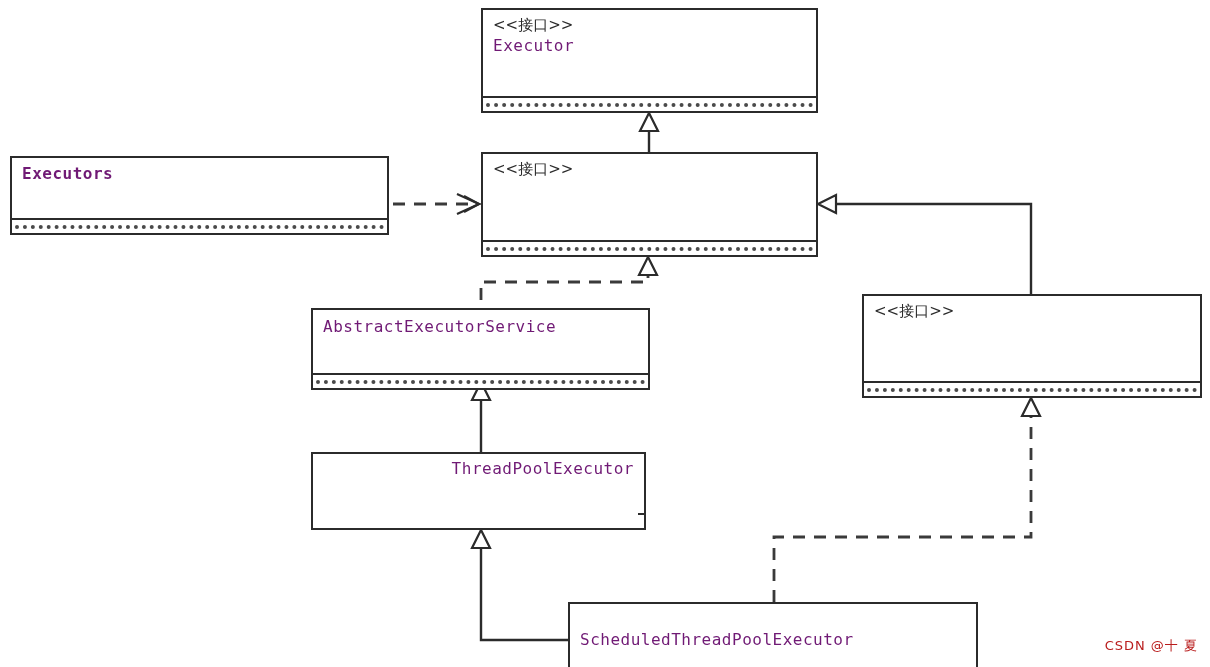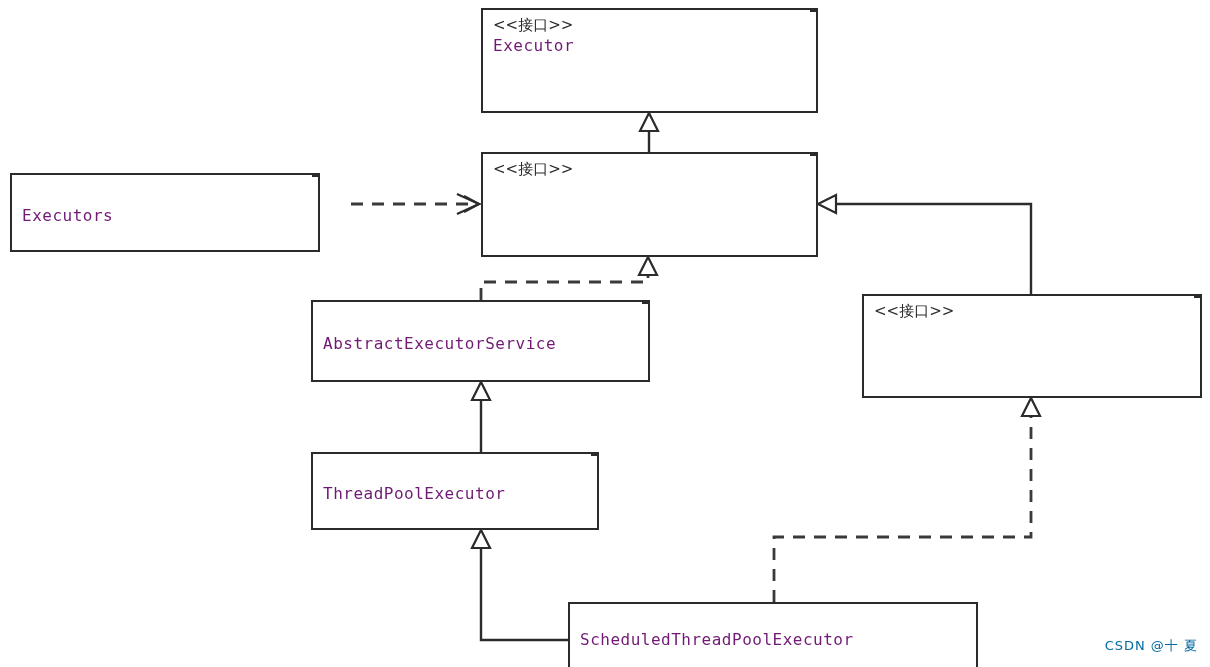--- a/index.html
+++ b/index.html
@@ -16,21 +16,21 @@
     font-family: "DejaVu Sans Mono", "Liberation Mono", monospace;
   }
 
   
   .uml-box {
     position: absolute;
     box-sizing: border-box;
     background: #ffffff;
     border: 2px solid #2b2b2b;
     display: flex;
-    flex-direction: row;
+    flex-direction: column;
     z-index: 5;
     gap: 35px;
   }
   .uml-body {
     flex: 1 1 auto;
     position: relative;
     padding: 6px 10px 0 10px;
     display: flex;
     flex-direction: column;
     justify-content: center;
@@ -103,21 +103,21 @@
     stroke-linecap: butt;
   }
 
   
   #watermark {
     position: absolute;
     right: 12px;
     bottom: 12px;
     font-family: "DejaVu Sans", "Liberation Sans", sans-serif;
     font-size: 13px;
-    color: #0369a1;
+    color: #b91c1c;
     letter-spacing: 1px;
     white-space: nowrap;
     z-index: 9;
   }
 </style>
 </head>
 <body>
 
 <div id="canvas">
 
@@ -170,57 +170,57 @@
   <div class="uml-box" style="left:481px; top:8px; width:337px; height:105px;">
     <div class="uml-body has-stereo">
       <div class="stereotype">&lt;&lt;接口&gt;&gt;</div>
       <div class="classname">Executor</div>
     </div>
     <div class="uml-compartment">
       <div class="dash-rule"></div>
     </div>
   </div>
 
-  <div class="uml-box" style="left:10px; top:173px; width:310px; height:79px;">
+  <div class="uml-box" style="left:10px; top:156px; width:379px; height:79px;font-weight:bold;">
     <div class="uml-body">
       <div class="classname">Executors</div>
     </div>
     <div class="uml-compartment">
       <div class="dash-rule"></div>
     </div>
   </div>
 
   <div class="uml-box" style="left:481px; top:152px; width:337px; height:105px;">
     <div class="uml-body has-stereo">
       <div class="stereotype">&lt;&lt;接口&gt;&gt;</div>
     </div>
     <div class="uml-compartment">
       <div class="dash-rule"></div>
     </div>
   </div>
 
-  <div class="uml-box" style="left:311px; top:300px; width:339px; height:82px;">
+  <div class="uml-box" style="left:311px; top:308px; width:339px; height:82px;">
     <div class="uml-body">
       <div class="classname">AbstractExecutorService</div>
     </div>
     <div class="uml-compartment">
       <div class="dash-rule"></div>
     </div>
   </div>
 
   <div class="uml-box" style="left:862px; top:294px; width:340px; height:104px;">
     <div class="uml-body has-stereo">
       <div class="stereotype">&lt;&lt;接口&gt;&gt;</div>
     </div>
     <div class="uml-compartment">
       <div class="dash-rule"></div>
     </div>
   </div>
 
-  <div class="uml-box" style="left:311px; top:452px; width:288px; height:78px;">
+  <div class="uml-box" style="left:311px; top:452px; width:335px; height:78px;align-items:flex-end;">
     <div class="uml-body">
       <div class="classname">ThreadPoolExecutor</div>
     </div>
     <div class="uml-compartment">
       <div class="dash-rule"></div>
     </div>
   </div>
 
   <div class="uml-box" style="left:568px; top:602px; width:410px; height:70px;">
     <div class="uml-body">

